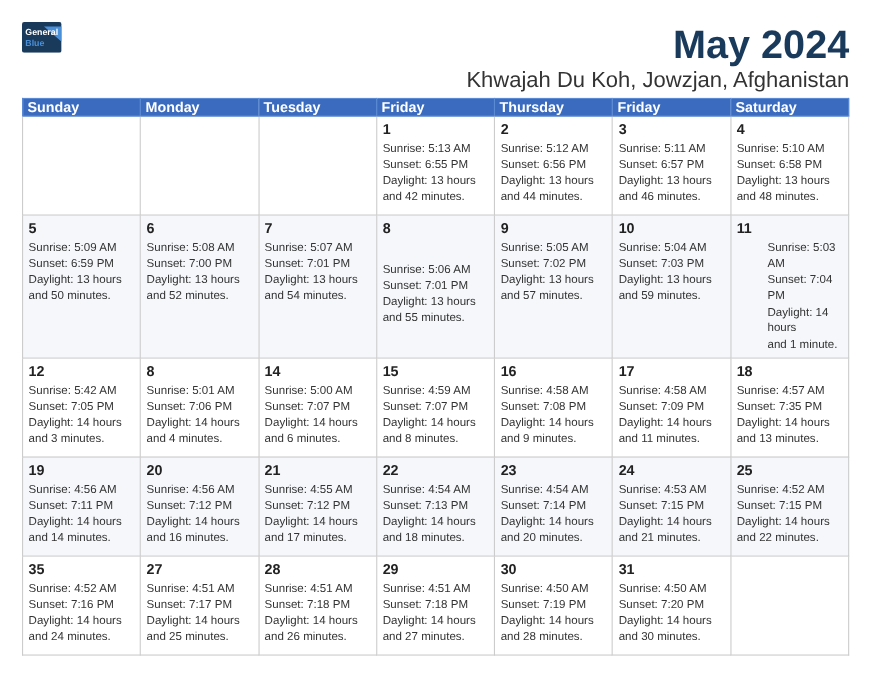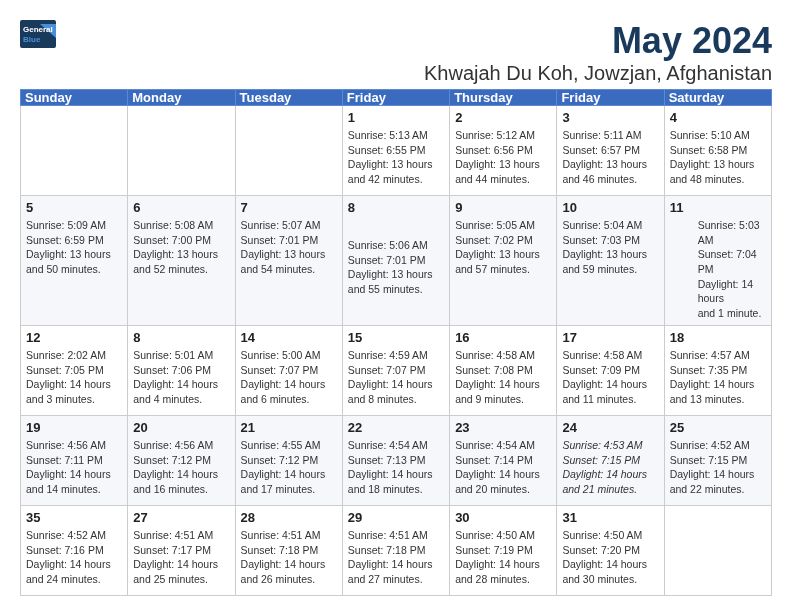--- a/index.html
+++ b/index.html
@@ -195,21 +195,21 @@
             <span class="day-number">11</span>
             <div class="day-info" style="white-space: pre-line; margin-left: 28px;">Sunrise: 5:03 AM
 Sunset: 7:04 PM
 Daylight: 14 hours
 and 1 minute.</div>
           </td>
         </tr>
         <tr>
           <td>
             <span class="day-number">12</span>
-            <div class="day-info" style="white-space: pre-line;">Sunrise: 2:02 AM
+            <div class="day-info" style="white-space: pre-line;">Sunrise: 5:42 AM
 Sunset: 7:05 PM
 Daylight: 14 hours
 and 3 minutes.</div>
           </td>
           <td>
             <span class="day-number">8</span>
             <div class="day-info" style="white-space: pre-line;">Sunrise: 5:01 AM
 Sunset: 7:06 PM
 Daylight: 14 hours
 and 4 minutes.</div>
@@ -281,21 +281,21 @@
           </td>
           <td>
             <span class="day-number">23</span>
             <div class="day-info" style="white-space: pre-line;">Sunrise: 4:54 AM
 Sunset: 7:14 PM
 Daylight: 14 hours
 and 20 minutes.</div>
           </td>
           <td>
             <span class="day-number">24</span>
-            <div class="day-info" style="white-space: pre-line; font-style: italic;">Sunrise: 4:53 AM
+            <div class="day-info" style="white-space: pre-line;">Sunrise: 4:53 AM
 Sunset: 7:15 PM
 Daylight: 14 hours
 and 21 minutes.</div>
           </td>
           <td>
             <span class="day-number">25</span>
             <div class="day-info" style="white-space: pre-line;">Sunrise: 4:52 AM
 Sunset: 7:15 PM
 Daylight: 14 hours
 and 22 minutes.</div>

